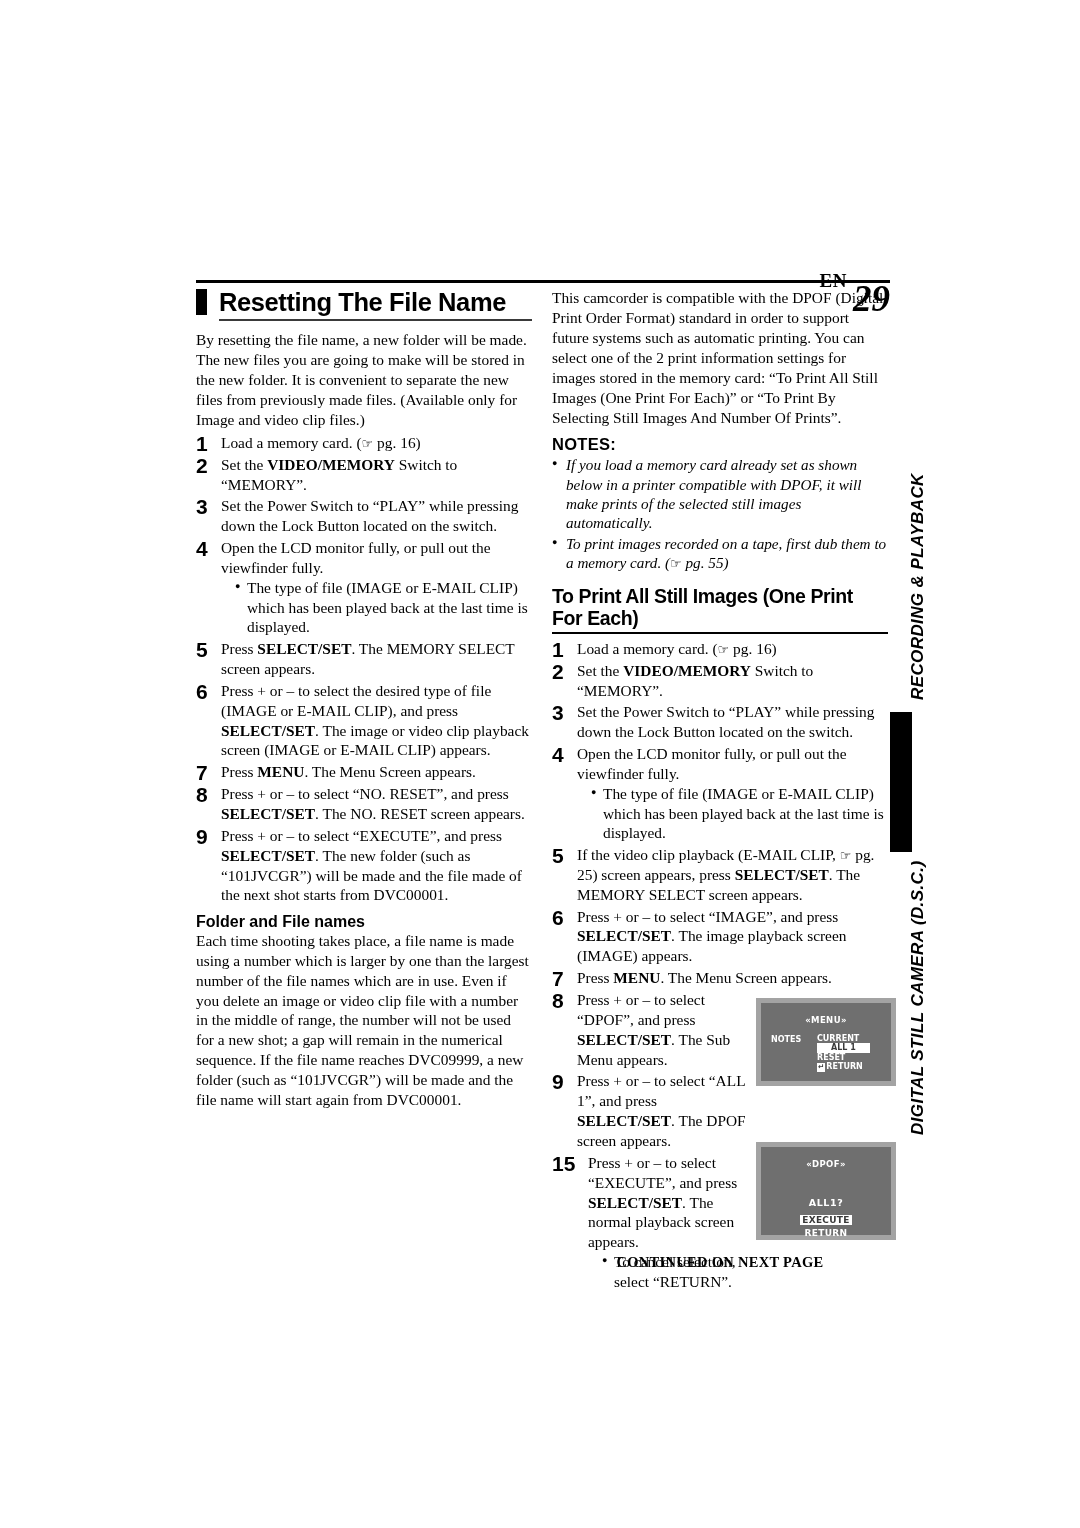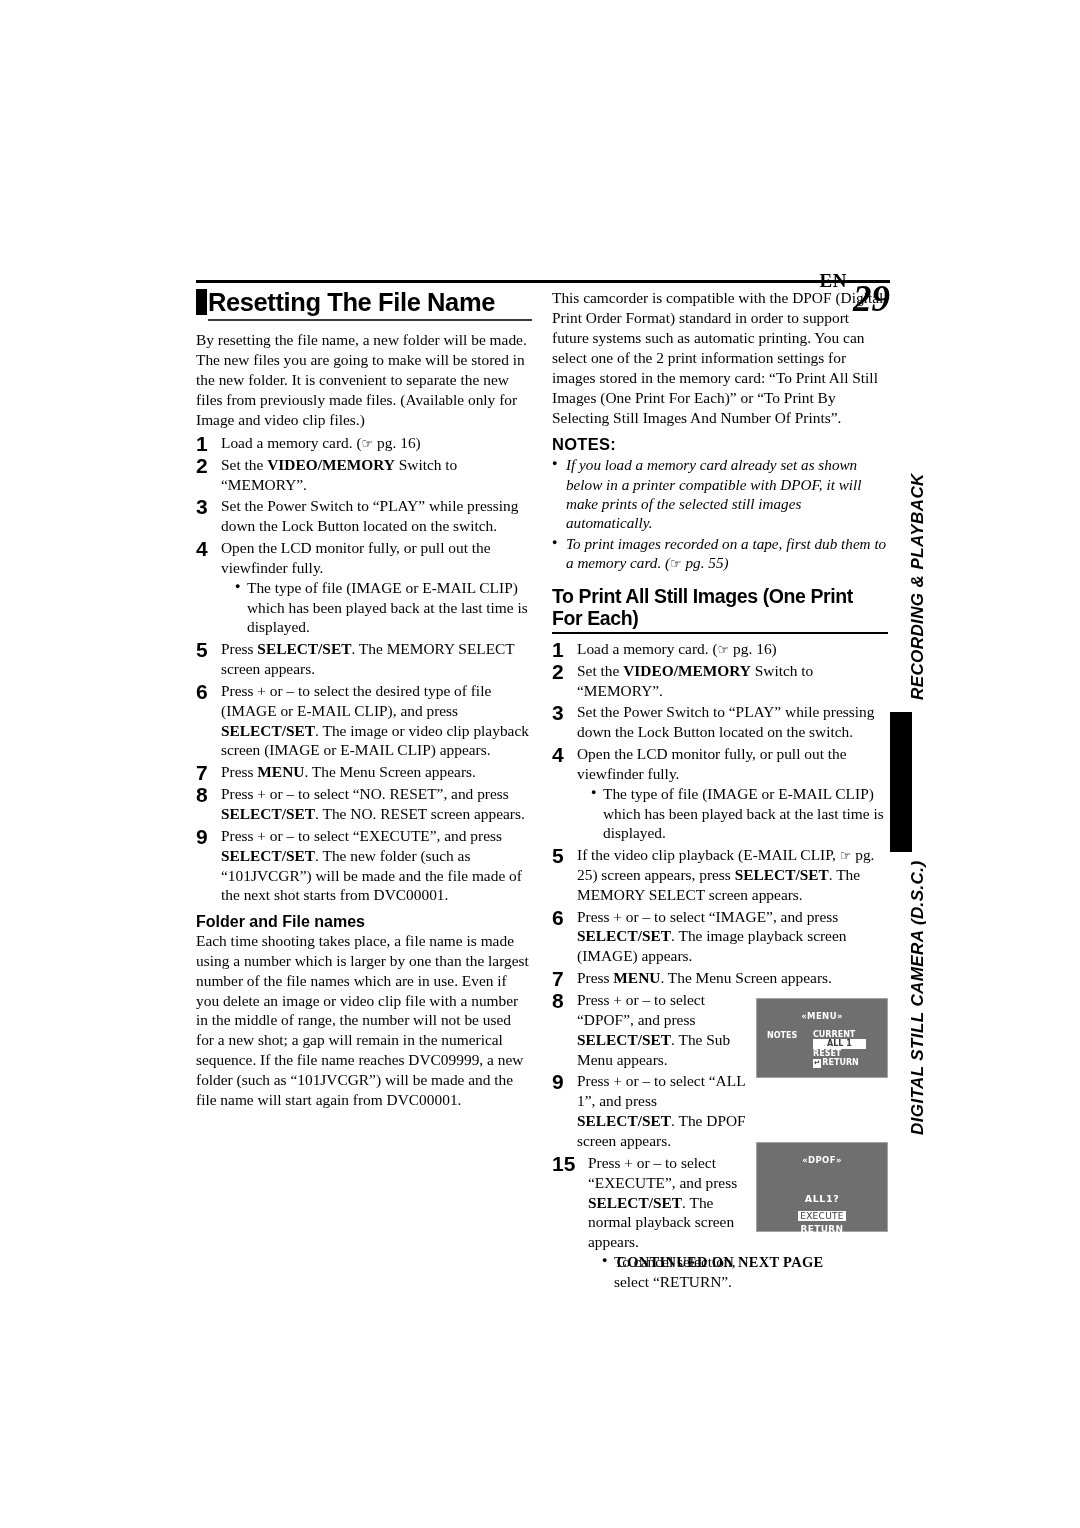--- a/index.html
+++ b/index.html
@@ -67,21 +67,21 @@
     position: absolute;
     top: 288px;
     width: 336px;
   }
   .col-left { left: 196px; }
   .col-right { left: 552px; }
 
   
   .section-head {
     position: relative;
-    padding-left: 12px;
+    padding-left: 23px;
     margin-bottom: 9px;
   }
   .section-head .bar {
     position: absolute;
     left: 0;
     top: 1px;
     bottom: 6px;
     width: 11px;
     background: #000;
   }
@@ -214,21 +214,21 @@
   }
 
   
   .steps-with-figs { position: relative; }
   .narrow { width: 196px; }
 
   
   .lcd {
     position: absolute;
     background: #6f6f6f;
-    border: 1px solid #a3a3a3;
+    border: 5px solid #a3a3a3;
     font-family: "DejaVu Sans", sans-serif;
     color: #ffffff;
     text-align: center;
   }
   .lcd .lcd-title {
     font-size: 8.5px;
     font-weight: bold;
     letter-spacing: 0.4px;
     margin-top: 12px;
   }
@@ -281,21 +281,21 @@
     font-size: 9.5px;
     font-weight: bold;
     letter-spacing: 0.6px;
     margin-top: 28px;
   }
   .lcd-dpof .exec {
     display: inline-block;
     background: #ffffff;
     color: #3a3a3a;
     font-size: 9px;
-    font-weight: normal;
+    font-weight: bold;
     letter-spacing: 0.3px;
     padding: 0 2px;
     margin-top: 7px;
   }
   .lcd-dpof .ret {
     font-size: 9px;
     font-weight: bold;
     letter-spacing: 0.3px;
     margin-top: 1px;
   }

